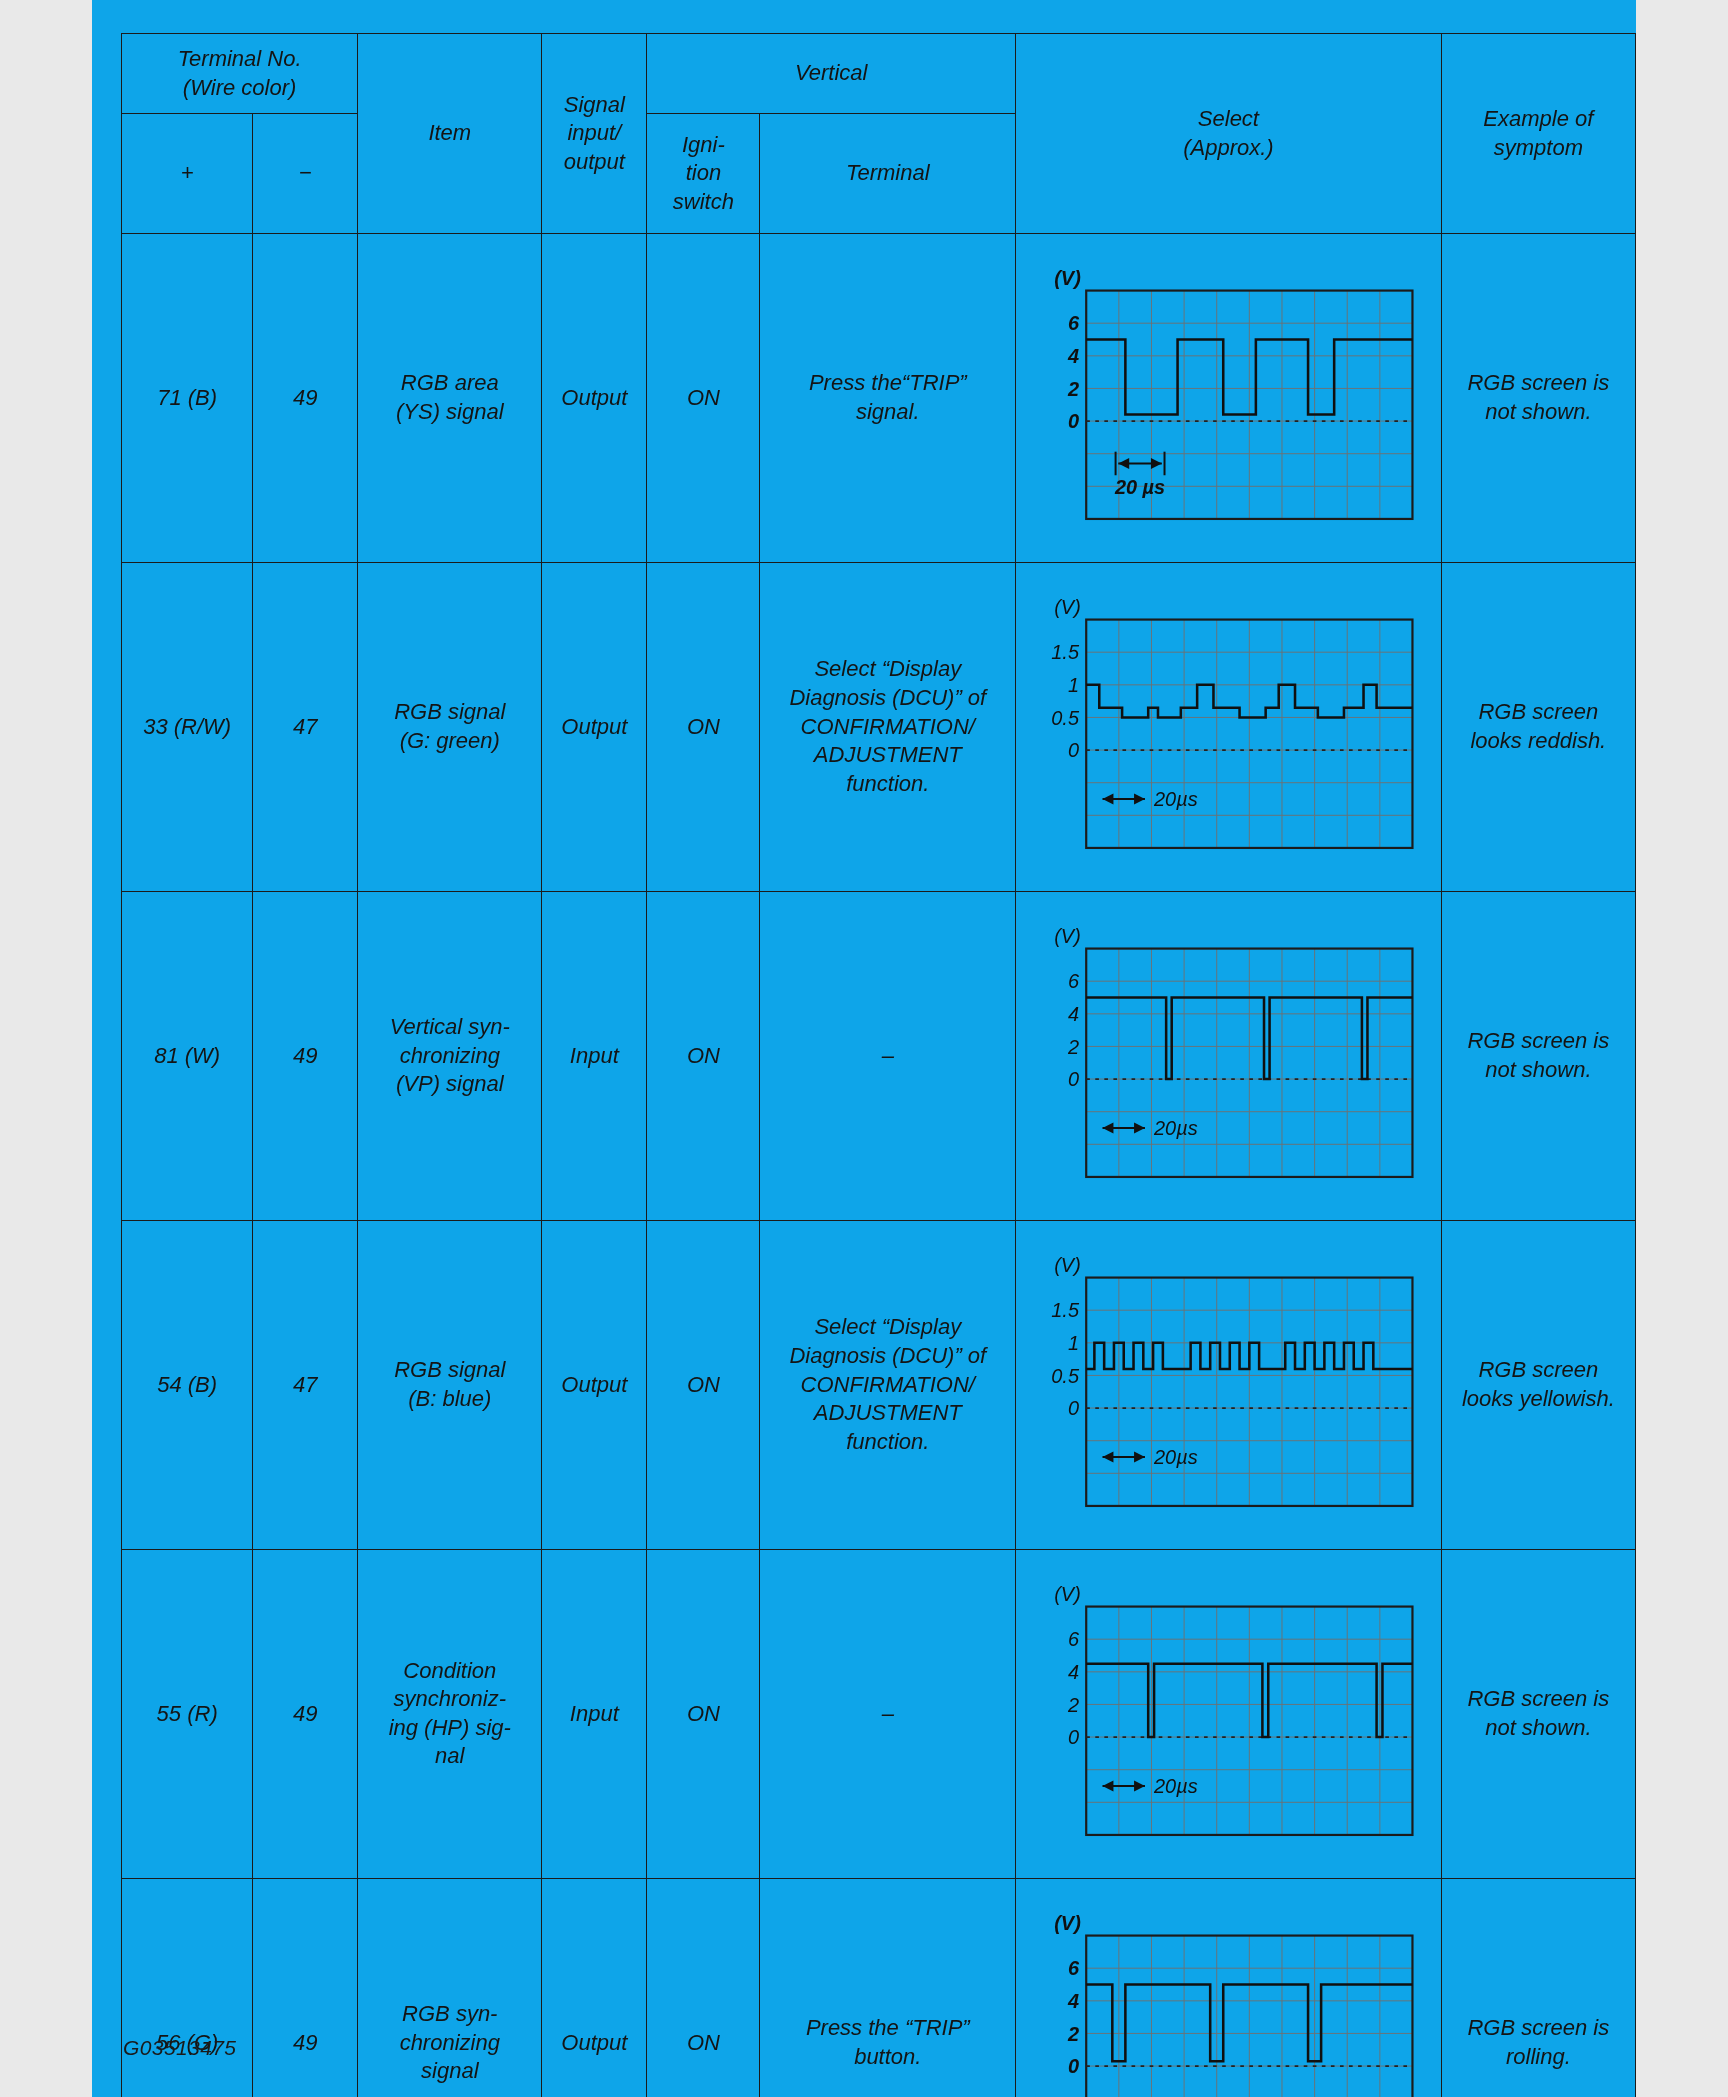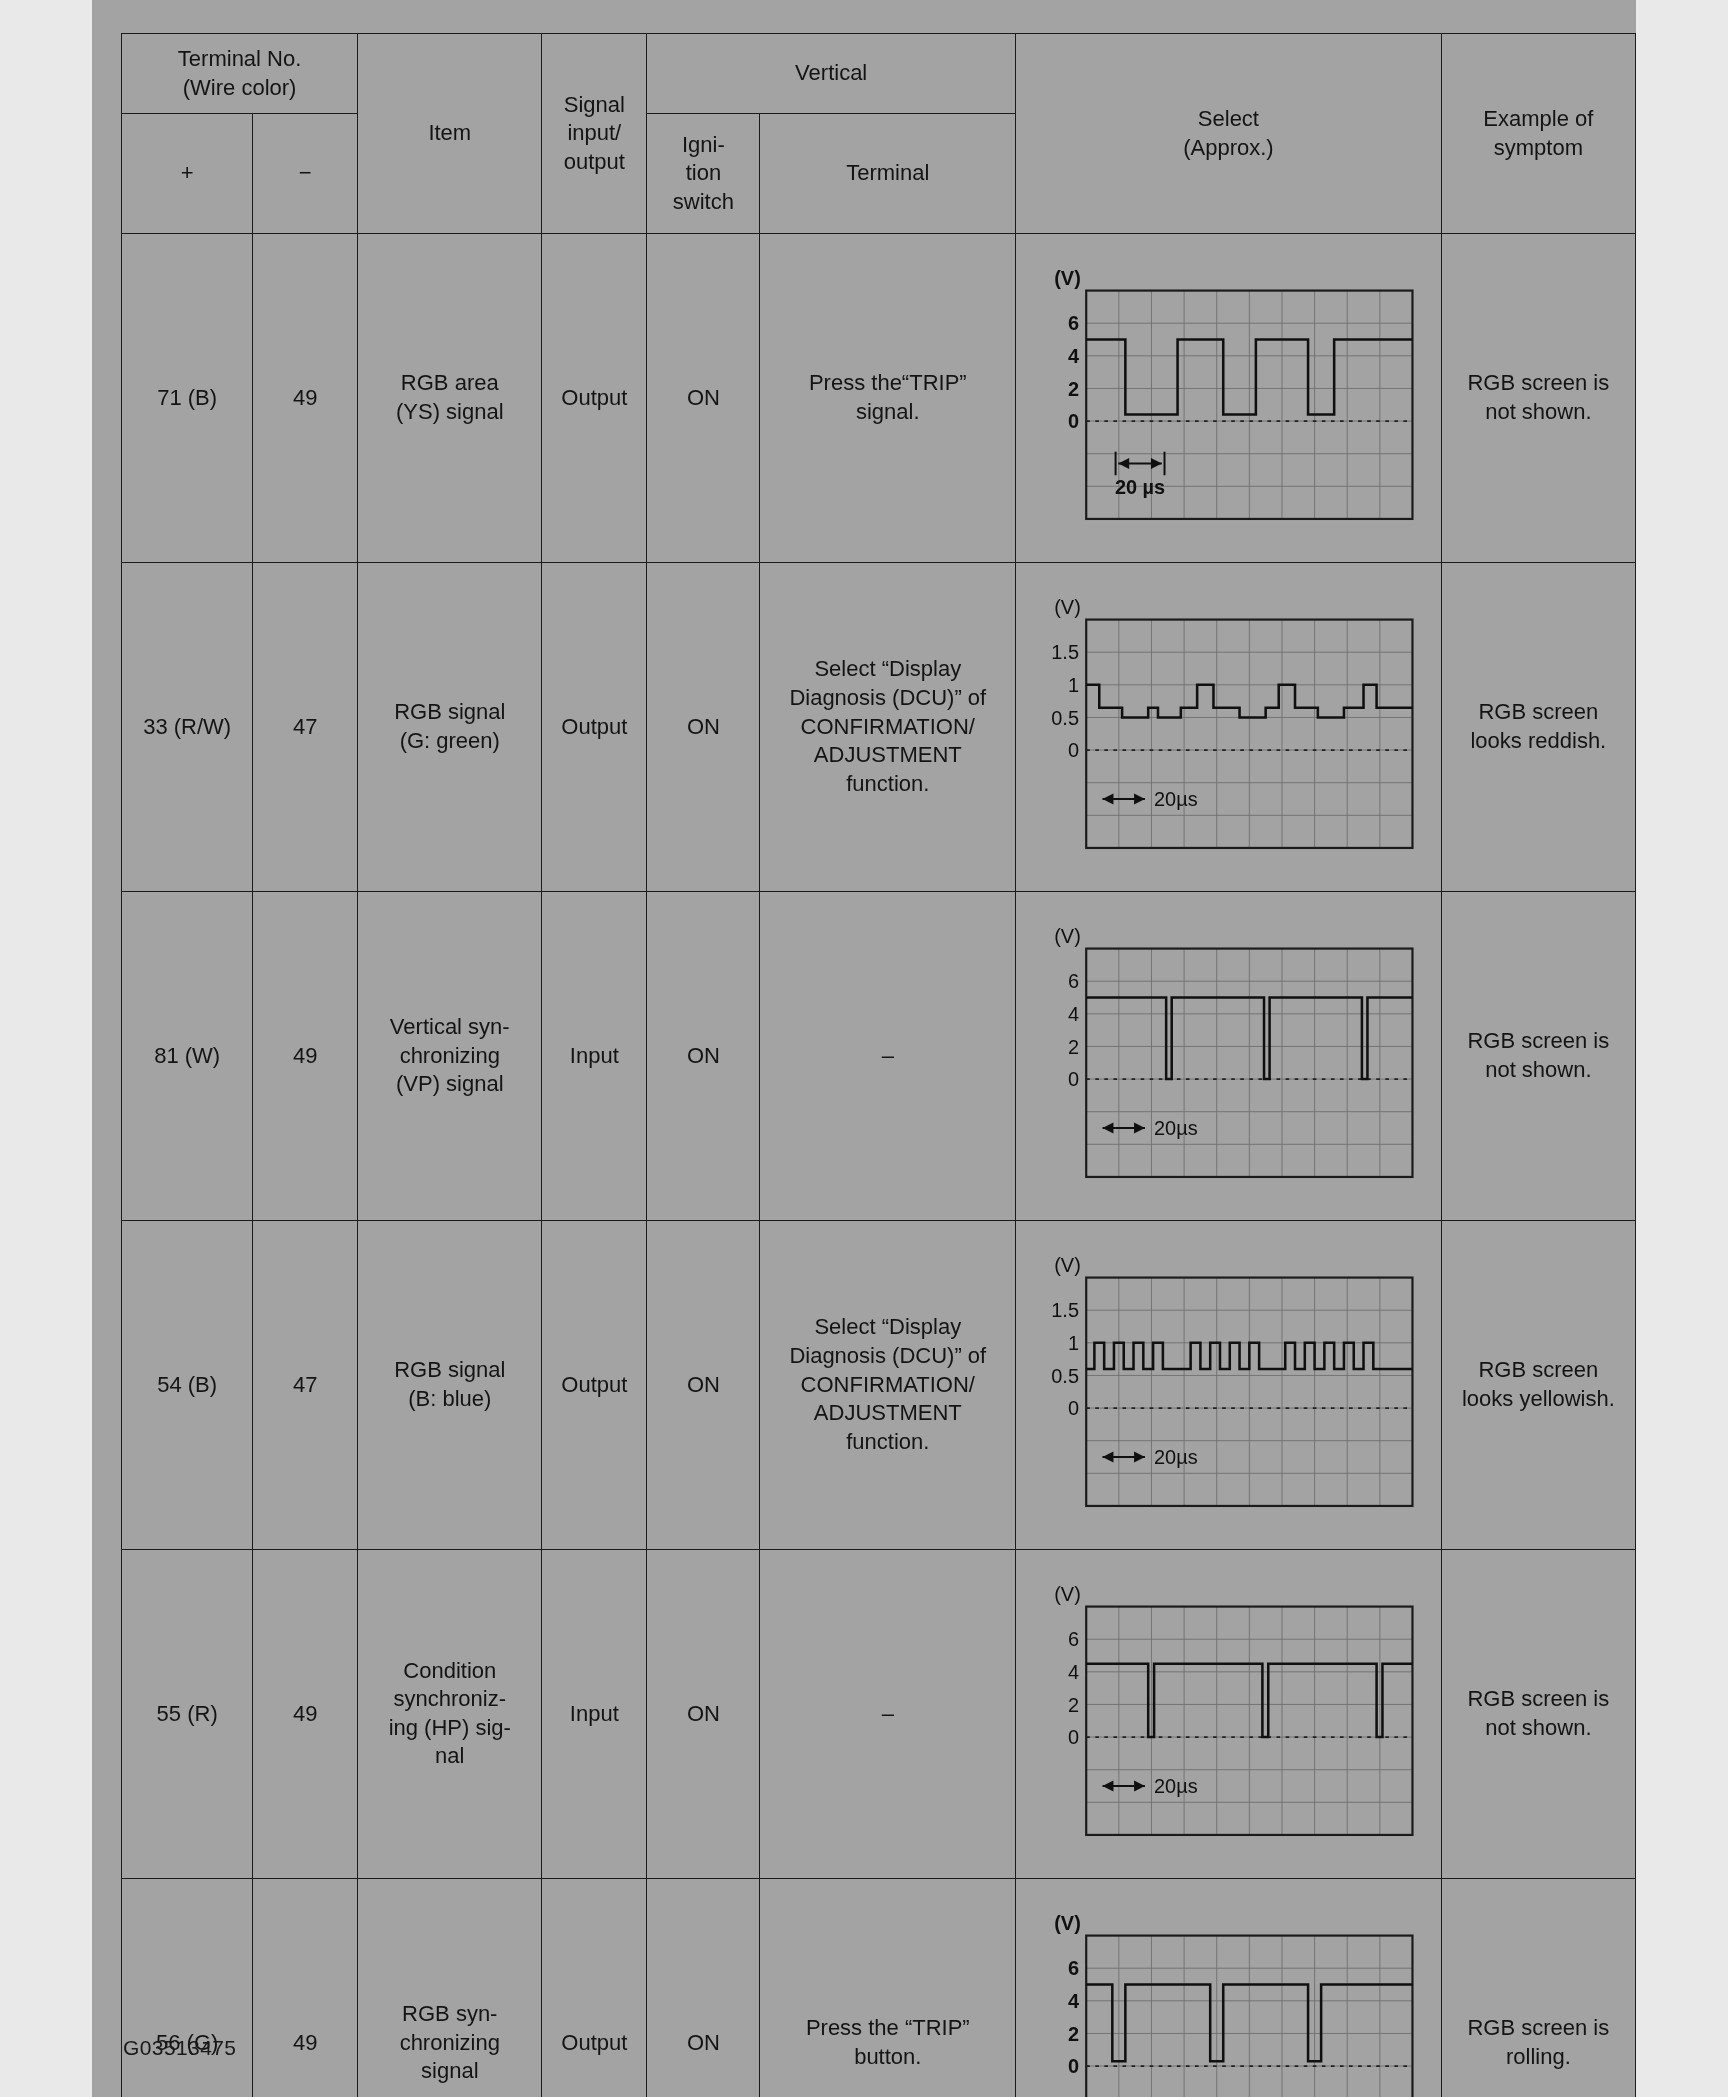--- a/index.html
+++ b/index.html
@@ -1,19 +1,20 @@
 <!DOCTYPE html>
 <html style="font-size:13px"><head>
 <meta charset="utf-8">
 <style>
   html, body { margin:0; padding:0; background:#e9e9e9; }
   .sheet {
-    position:relative; width:1544px; height:2097px; background:#a3a3a3;
+    position:relative; width:1544px; height:2097px; background:#0ea5e9;
     font-family:"Liberation Sans", sans-serif; color:#141414; margin:0 auto;
     overflow:hidden;
+    font-style:italic;
   }
   table.diag {
     border-collapse:collapse; position:absolute; left:29px; top:33px;
     table-layout:fixed;
   }
   table.diag th, table.diag td {
     border:1.6px solid #1b1b1b;
     font-size:22px; line-height:1.3;
     vertical-align:middle; text-align:center;
     white-space:pre-line; padding:4.9px 6.5px;

